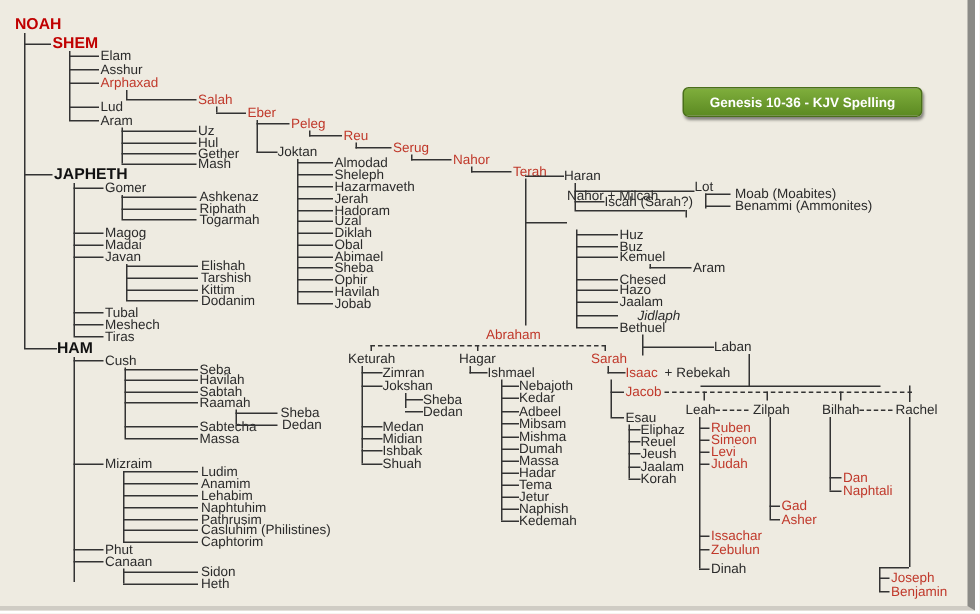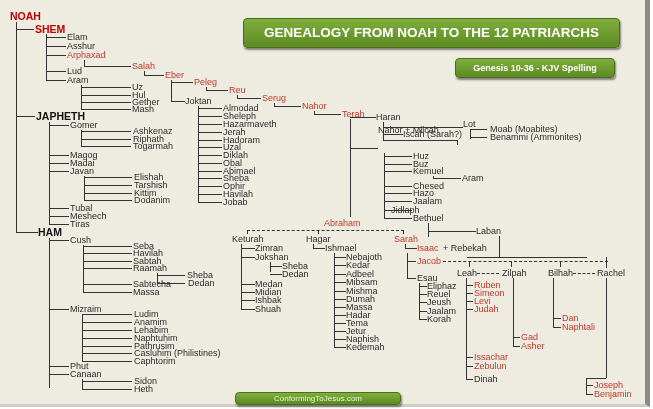--- a/index.html
+++ b/index.html
@@ -16,23 +16,21 @@
   .hd { position:absolute; height:0; border-top:1px dashed #333; }
   .banner { position:absolute; background:linear-gradient(#7fae3c,#5c8a22); border:1px solid #4a6f1a;
             border-radius:4px; box-shadow:1px 2px 2px rgba(0,0,0,0.45); color:#fff; text-align:center;
             font-weight:bold; }
 </style>
 </head>
 <body>
 
 <div id="canvas">
 
-  <div class="banner" style="left:243px;top:18px;width:375px;height:28px;line-height:28px;font-size:13.5px;">GENEALOGY FROM NOAH TO THE 12 PATRIARCHS</div>
   <div class="banner" style="left:455px;top:58px;width:158px;height:18px;line-height:18px;font-size:9px;">Genesis 10-36 - KJV Spelling</div>
-  <div class="banner" style="left:235px;top:392px;width:164px;height:11px;line-height:11px;font-size:8px;font-weight:normal;color:#e8f3d6;">ConformingToJesus.com</div>
 
   <div class="t br" style="left:10px;top:11px;">NOAH</div>
   <div class="v" style="left:16px;top:22px;height:210px;"></div>
 
   <div class="h" style="left:16px;top:29px;width:18px;"></div>
   <div class="t br" style="left:35px;top:24px;">SHEM</div>
   <div class="v" style="left:46px;top:34px;height:46px;"></div>
   <div class="h" style="left:46px;top:37px;width:20px;"></div>
   <div class="t" style="left:67px;top:32px;">Elam</div>
   <div class="h" style="left:46px;top:46px;width:20px;"></div>
@@ -223,21 +221,21 @@
   <div class="v" style="left:433px;top:176px;height:3px;"></div>
   <div class="h" style="left:433px;top:178px;width:28px;"></div>
     <div class="t" style="left:462px;top:173px;">Aram</div>
   <div class="h" style="left:384px;top:186px;width:28px;"></div>
     <div class="t" style="left:413px;top:181px;">Chesed</div>
   <div class="h" style="left:384px;top:193px;width:28px;"></div>
     <div class="t" style="left:413px;top:188px;">Hazo</div>
   <div class="h" style="left:384px;top:201px;width:28px;"></div>
     <div class="t" style="left:413px;top:196px;">Jaalam</div>
   <div class="h" style="left:384px;top:210px;width:28px;"></div>
-    <div class="t" style="left:391px;top:205px;">Jidlaph</div>
+    <div class="t" style="left:425px;top:205px;font-style:italic;">Jidlaph</div>
   <div class="h" style="left:384px;top:218px;width:28px;"></div>
     <div class="t" style="left:413px;top:213px;">Bethuel</div>
 
   <div class="v" style="left:428px;top:223px;height:14px;"></div>
   <div class="h" style="left:428px;top:231px;width:48px;"></div>
   <div class="t" style="left:476px;top:226px;">Laban</div>
   <div class="v" style="left:499px;top:236px;height:22px;"></div>
   <div class="h" style="left:467px;top:257px;width:120px;"></div>
 
   <div class="t r" style="left:324px;top:218px;">Abraham</div>

